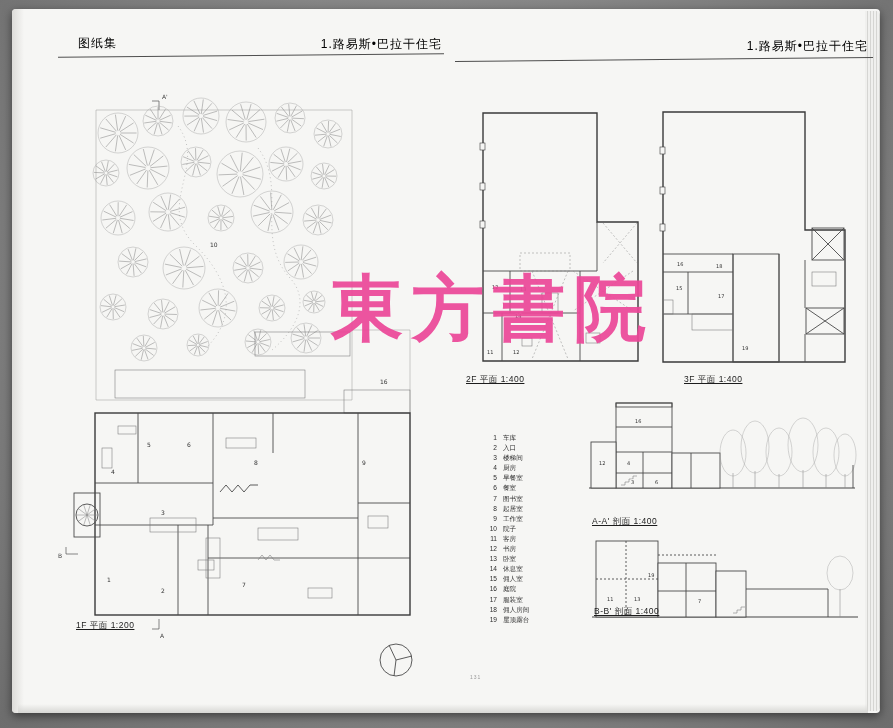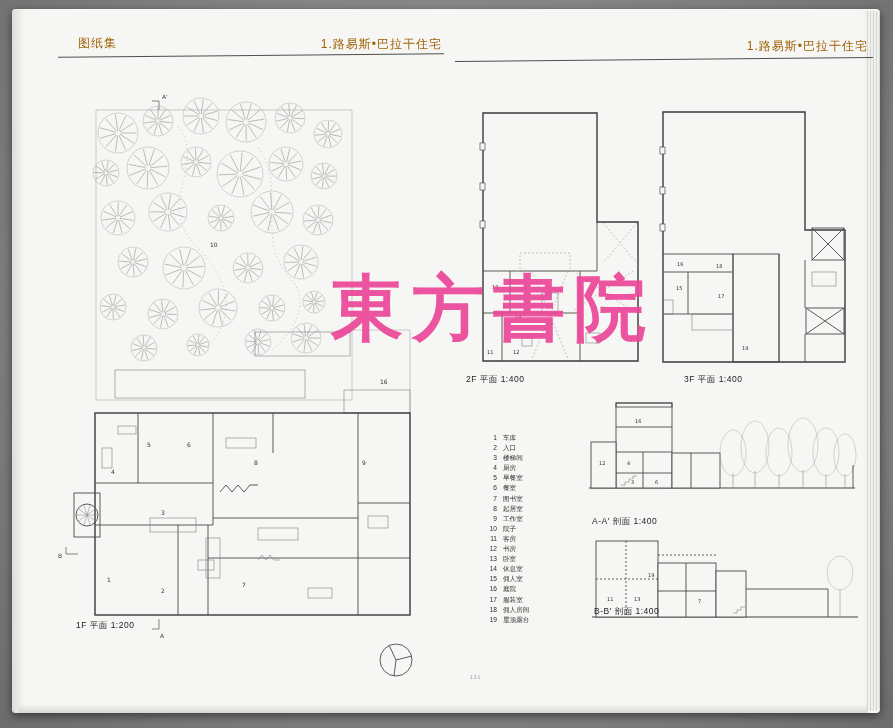--- a/index.html
+++ b/index.html
@@ -13,23 +13,23 @@
     background:#f6f6f4;border-radius:4px;
     box-shadow:0 3px 10px rgba(0,0,0,.5);
   }
   .edge-left{position:absolute;left:0;top:0;width:12px;height:100%;
     background:linear-gradient(90deg,#dddcd9,rgba(255,255,255,0));border-radius:4px 0 0 4px;}
   .edge-right{position:absolute;right:0;top:2px;width:15px;height:calc(100% - 4px);
     background:repeating-linear-gradient(90deg,#f0f0ee 0 2px,#d5d5d2 2px 3px);border-radius:0 4px 4px 0;}
   .edge-bottom{position:absolute;bottom:0;left:6px;right:12px;height:9px;
     background:linear-gradient(0deg,#d7d7d4,rgba(255,255,255,0));}
   .abs{position:absolute;}
-  .hdr{font-size:12px;color:#a16207;letter-spacing:1px;white-space:nowrap;}
+  .hdr{font-size:12px;color:#000000;letter-spacing:1px;white-space:nowrap;}
   .rule{height:1px;background:#4e4e4e;}
-  .caption{font-size:8.5px;color:#1c1c1c;letter-spacing:.5px;white-space:nowrap;}
+  .caption{font-size:8.5px;color:#1c1c1c;letter-spacing:.5px;white-space:nowrap;text-decoration:underline;}
   .legend{position:absolute;left:488px;top:433px;}
   .legend-row{display:flex;gap:6px;font-size:6.6px;line-height:10.1px;color:#2e2e2e;}
   .lg-num{width:9px;text-align:right;}
   .pagenum{position:absolute;left:470px;top:674px;font-size:5px;color:#9a9a9a;letter-spacing:1px;}
   .watermark{
     position:absolute;left:331px;top:270px;z-index:60;pointer-events:none;
     font-family:"DejaVu Serif","Liberation Serif",serif;font-weight:bold;
     font-size:72px;line-height:1.05;letter-spacing:9px;opacity:.93;white-space:nowrap;
   }
   svg{position:absolute;overflow:visible;}

